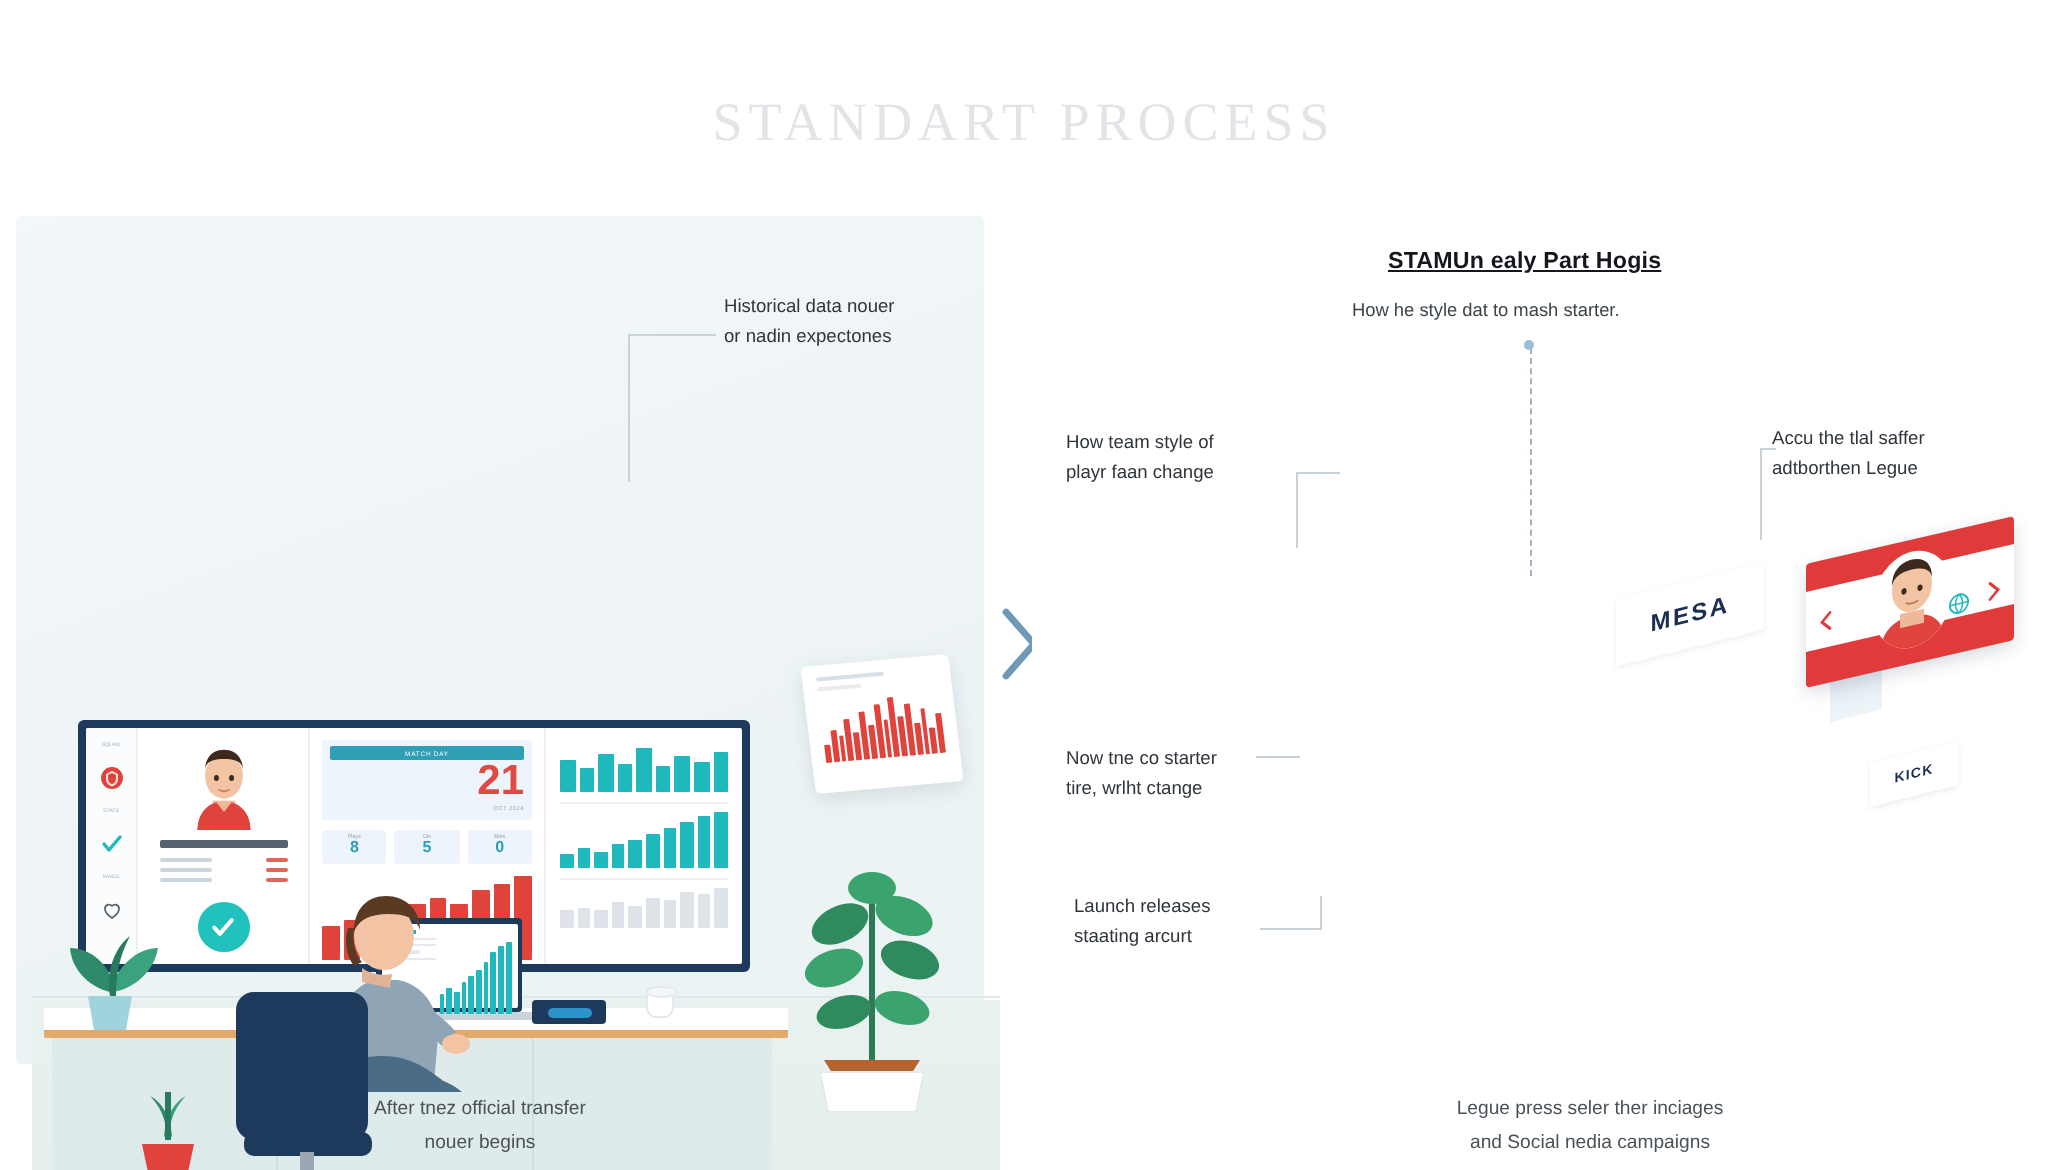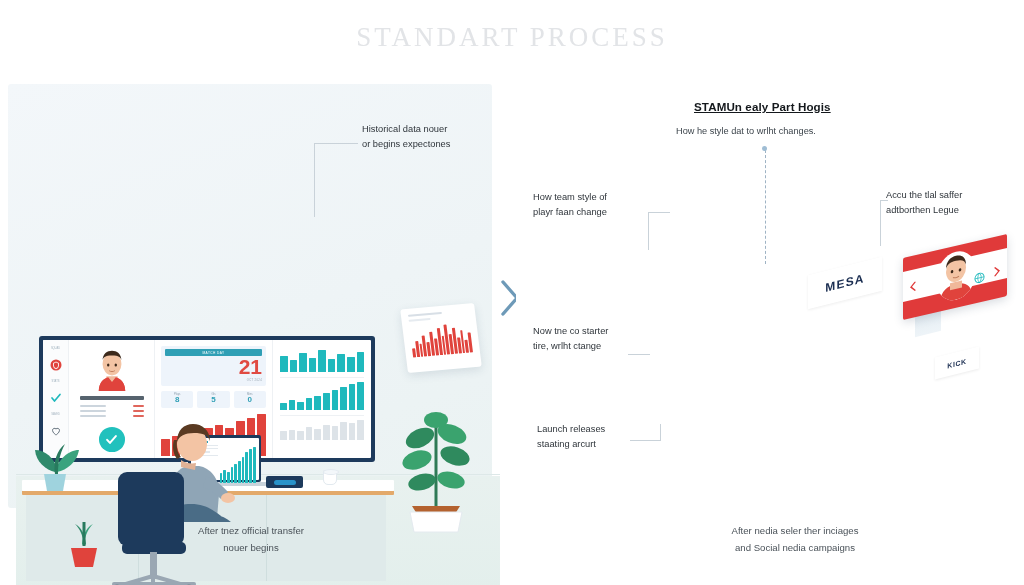--- a/index.html
+++ b/index.html
@@ -2,21 +2,21 @@
 <html><head>
 <meta charset="utf-8">
 <style>
   * { margin:0; padding:0; box-sizing:border-box; }
   body {
     width:1024px; height:585px; overflow:hidden;
     background:#ffffff;
     font-family:"Liberation Sans", sans-serif;
     position:relative;
   }
-  #stage { position:absolute; inset:0; }
+  #stage { position:absolute; inset:0;margin-top:24px; }
 
   
   .title {
     position:absolute; top:22px; left:0; width:1024px;
     text-align:center;
     font-family:"Liberation Serif", serif;
     font-size:27px; letter-spacing:3.0px;
     color:#e2e4e7; font-weight:400;
     text-transform:uppercase;
   }
@@ -34,30 +34,30 @@
   .chevron {
     position:absolute; left:497px; top:278px;
     width:26px; height:40px;
   }
 
   
   .caption {
     position:absolute; text-align:center;
     font-size:9.6px; color:#4a5259; line-height:1.75;
   }
-  .caption-left  { left:121px; top:523px; width:260px; }
+  .caption-left  { left:110px; top:523px; width:260px; }
   .caption-right { left:665px; top:523px; width:260px; }
 
   
   .anno {
     position:absolute; font-size:9.3px; color:#2f353b; line-height:1.62;
   }
   .anno-hist { left:362px; top:122px; width:150px; }
   .anno-style{ left:533px; top:190px; width:112px; }
-  .anno-now  { left:533px; top:324px; width:112px; }
+  .anno-now  { left:533px; top:348px; width:112px; }
   .anno-launch{left:537px; top:422px; width:112px; }
   .anno-accu { left:886px; top:188px; width:110px; }
 
   .anno-head {
     position:absolute; left:694px; top:100px; width:200px;
     font-size:11.6px; font-weight:bold; color:#14181c; letter-spacing:.1px;text-decoration:underline;
   }
   .anno-sub {
     position:absolute; left:676px; top:126px; width:250px;
     font-size:9.2px; color:#3c444b;
@@ -565,27 +565,27 @@
       <path d="M2 1l4 4-4 4" stroke="#e03a3a" stroke-width="1.4" fill="none" stroke-linecap="round"></path>
     </svg>
     <svg style="position:absolute;right:22px;top:32px" width="11" height="11" viewBox="0 0 24 24">
       <circle cx="12" cy="12" r="10" fill="none" stroke="#1fb9bd" stroke-width="2"></circle>
       <path d="M2 12h20M12 2c5 5 5 15 0 20M12 2C7 7 7 17 12 22" fill="none" stroke="#1fb9bd" stroke-width="1.6"></path>
     </svg>
   </div>
 
   <div class="anno anno-hist">
     <div>Historical data nouer</div>
-    <div>or begins expectones</div>
+    <div>or nadin expectones</div>
   </div>
   <div class="ln ln-h" style="left:314px;top:143px;width:44px"></div>
   <div class="ln ln-v" style="left:314px;top:143px;height:74px"></div>
 
   <div class="anno-head">STAMUn ealy Part Hogis</div>
-  <div class="anno-sub">How he style dat to wrlht changes.</div>
+  <div class="anno-sub">How he style dat to mash starter.</div>
   <div class="dash-v" style="left:765px;top:150px;height:114px"></div>
   <div class="dot" style="left:762px;top:146px"></div>
 
   <div class="anno anno-style">
     <div>How team style of</div>
     <div>playr faan change</div>
   </div>
   <div class="ln ln-h" style="left:648px;top:212px;width:22px"></div>
   <div class="ln ln-v" style="left:648px;top:212px;height:38px"></div>
 
@@ -607,17 +607,17 @@
     <div>adtborthen Legue</div>
   </div>
   <div class="ln ln-v" style="left:880px;top:200px;height:46px"></div>
   <div class="ln ln-h" style="left:880px;top:200px;width:8px"></div>
 
   <div class="caption caption-left">
     <div>After tnez official transfer</div>
     <div>nouer begins</div>
   </div>
   <div class="caption caption-right">
-    <div>After nedia seler ther inciages</div>
+    <div>Legue press seler ther inciages</div>
     <div>and Social nedia campaigns</div>
   </div>
 
 </div>
 
 </body></html>

